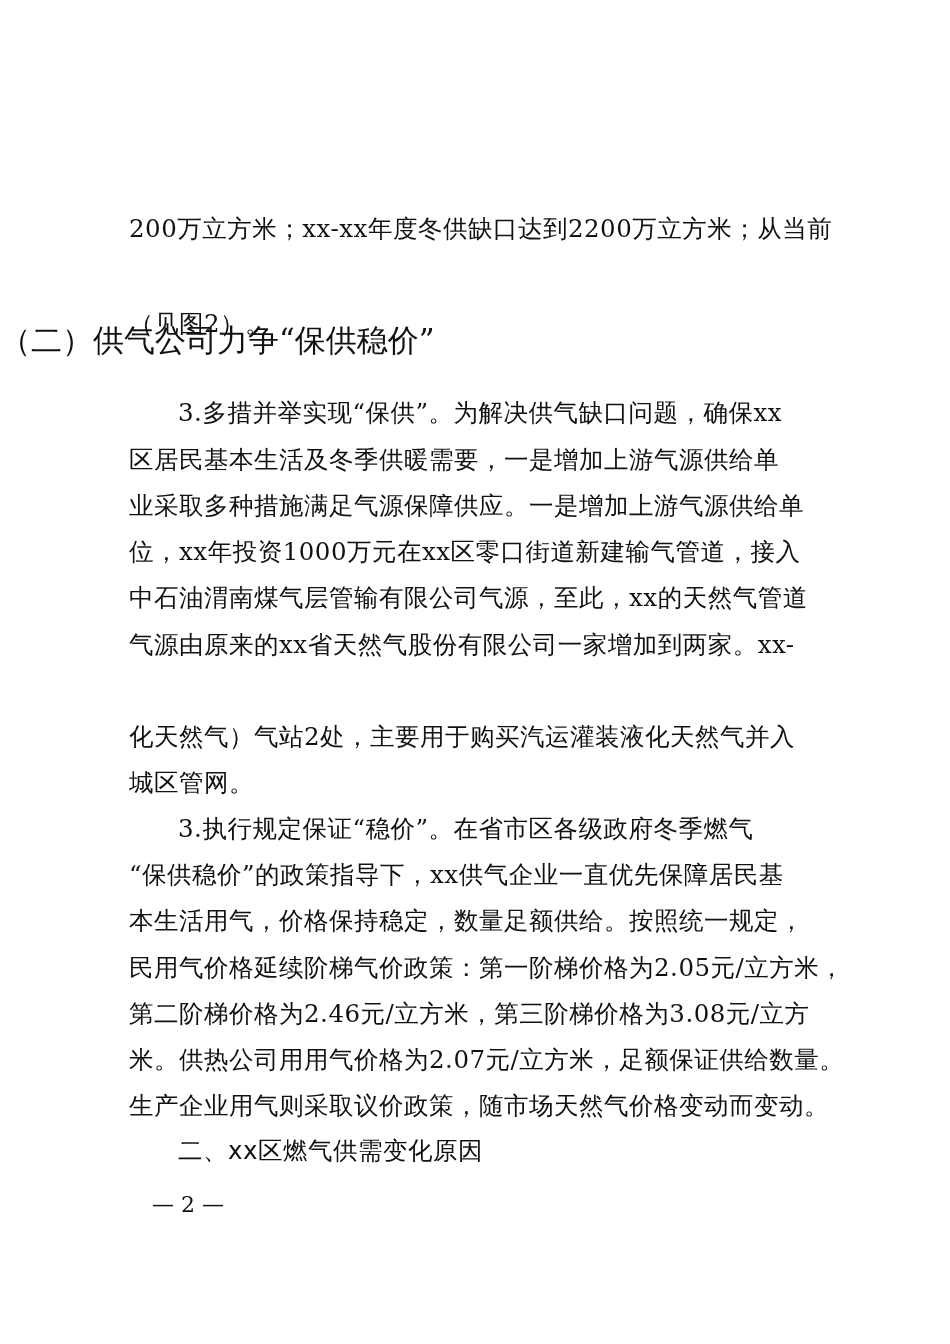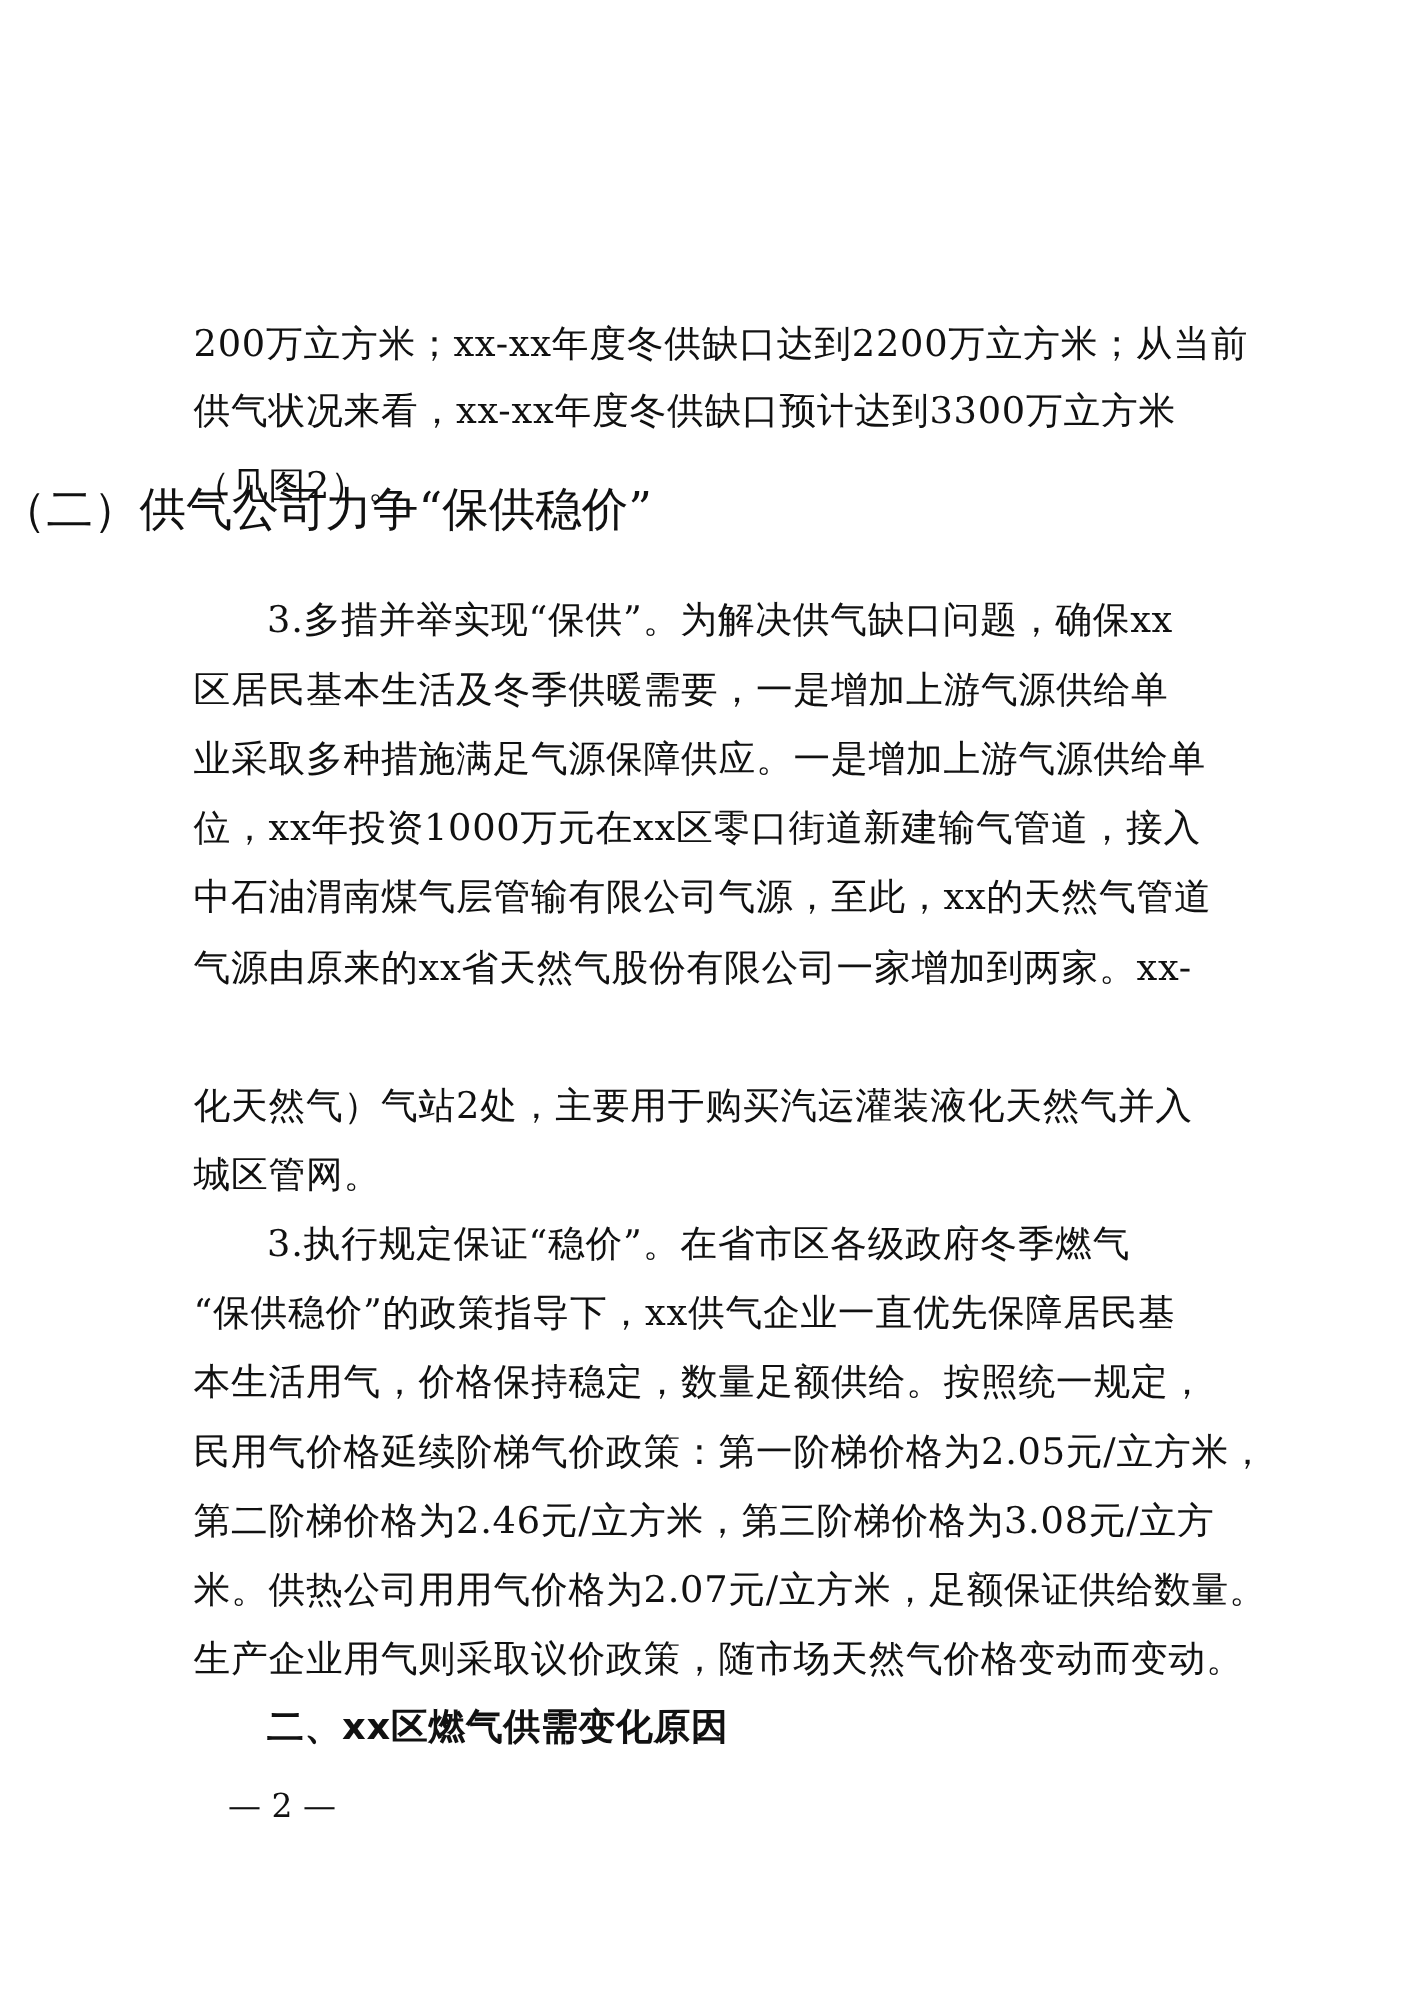--- a/index.html
+++ b/index.html
@@ -4,31 +4,30 @@
 <style>
   html, body { margin: 0; padding: 0; background: #ffffff; }
   body { width: 950px; height: 1344px; position: relative; overflow: hidden;
          font-family: "DejaVu Serif", "Liberation Serif", serif; color: #111; }
   .page { position: absolute; left: 0; top: 0; width: 950px; height: 1344px; background: #fff; }
   .line { position: absolute; left: 129px; font-size: 24.5px; line-height: 30px;
           white-space: nowrap; letter-spacing: 0.5px; margin-top: 28px; }
   .line.ind { left: 178px; }
   .heading-center { position: absolute; left: 0; width: 950px; 
           font-size: 31px; line-height: 30px; white-space: nowrap; }
-  .h2 { font-family: "DejaVu Sans", "Liberation Sans", sans-serif; font-weight: bold; }
+  .h2 { font-family: "DejaVu Sans", "Liberation Sans", sans-serif; font-weight: normal; }
   .footer { position: absolute; left: 152px; top: 1191px; font-size: 22px; line-height: 28px;
             white-space: nowrap; }
 </style>
 </head>
 <body>
 
 <div class="page">
 
   <div class="line" style="top:186px">200万立方米；xx-xx年度冬供缺口达到2200万立方米；从当前</div>
-  <div class="line" style="top:231px">供气状况来看，xx-xx年度冬供缺口预计达到3300万立方米</div>
   <div class="line" style="top:281px">（见图2）。</div>
 
   <div class="heading-center" style="top:325px">（二）供气公司力争“保供稳价”</div>
 
   <div class="line ind" style="top:370px">3.多措并举实现“保供”。为解决供气缺口问题，确保xx</div>
   <div class="line" style="top:417px">区居民基本生活及冬季供暖需要，一是增加上游气源供给单</div>
   <div class="line" style="top:463px">业采取多种措施满足气源保障供应。一是增加上游气源供给单</div>
   <div class="line" style="top:509px">位，xx年投资1000万元在xx区零口街道新建输气管道，接入</div>
   <div class="line" style="top:555px">中石油渭南煤气层管输有限公司气源，至此，xx的天然气管道</div>
   <div class="line" style="top:602px">气源由原来的xx省天然气股份有限公司一家增加到两家。xx-</div>

